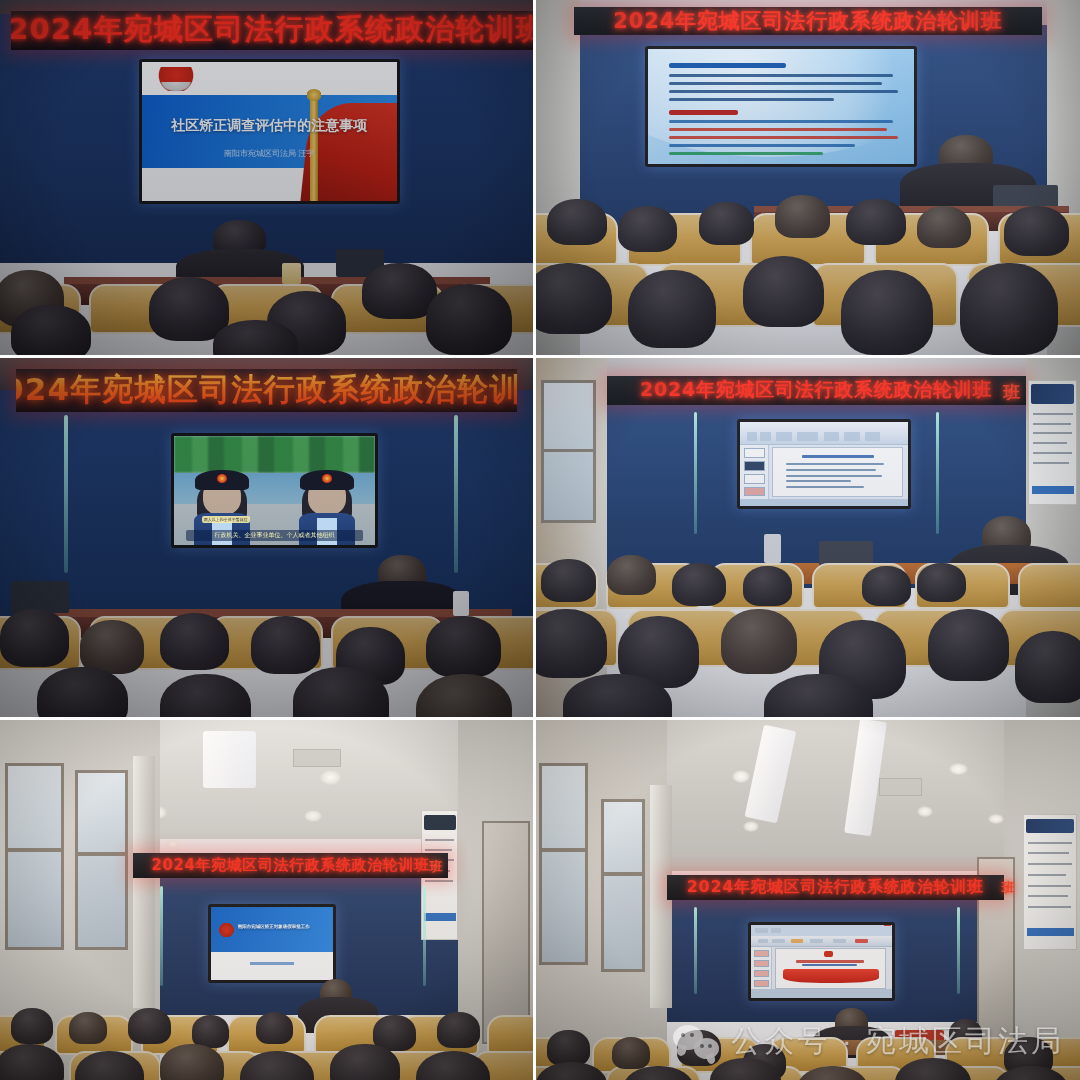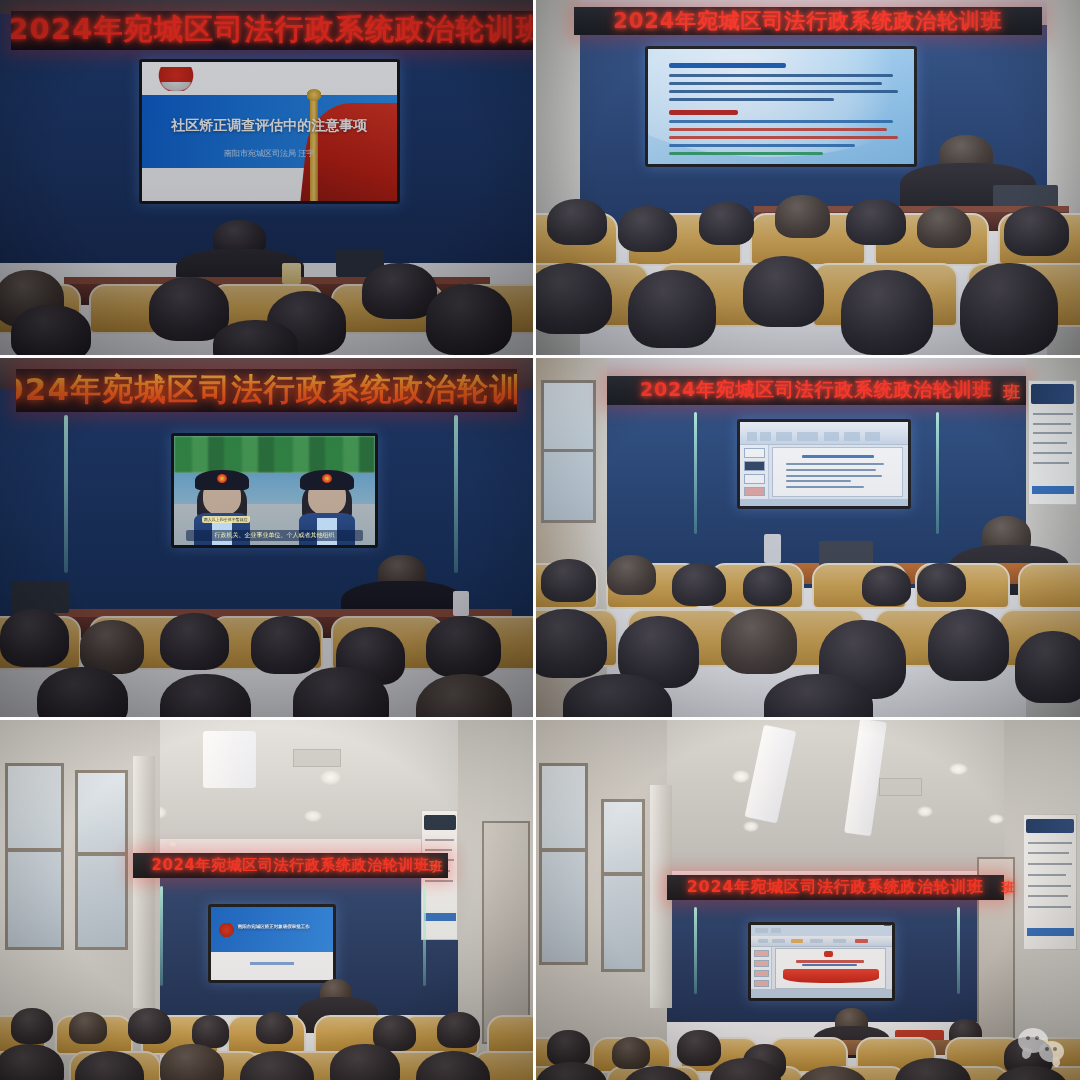--- a/index.html
+++ b/index.html
@@ -739,15 +739,16 @@
     <span class="wechat">
       <span class="b1">
           <i style="left:8px;top:8px;"></i>
           <i style="left:17px;top:8px;"></i>
         </span>
       <span class="b2">
           <i style="left:6px;top:6px;"></i>
           <i style="left:14px;top:6px;"></i>
         </span>
     </span>
+    <span class="wm-text">公众号 · 宛城区司法局</span>
   </div>
 
 </div>
 
 </body></html>

